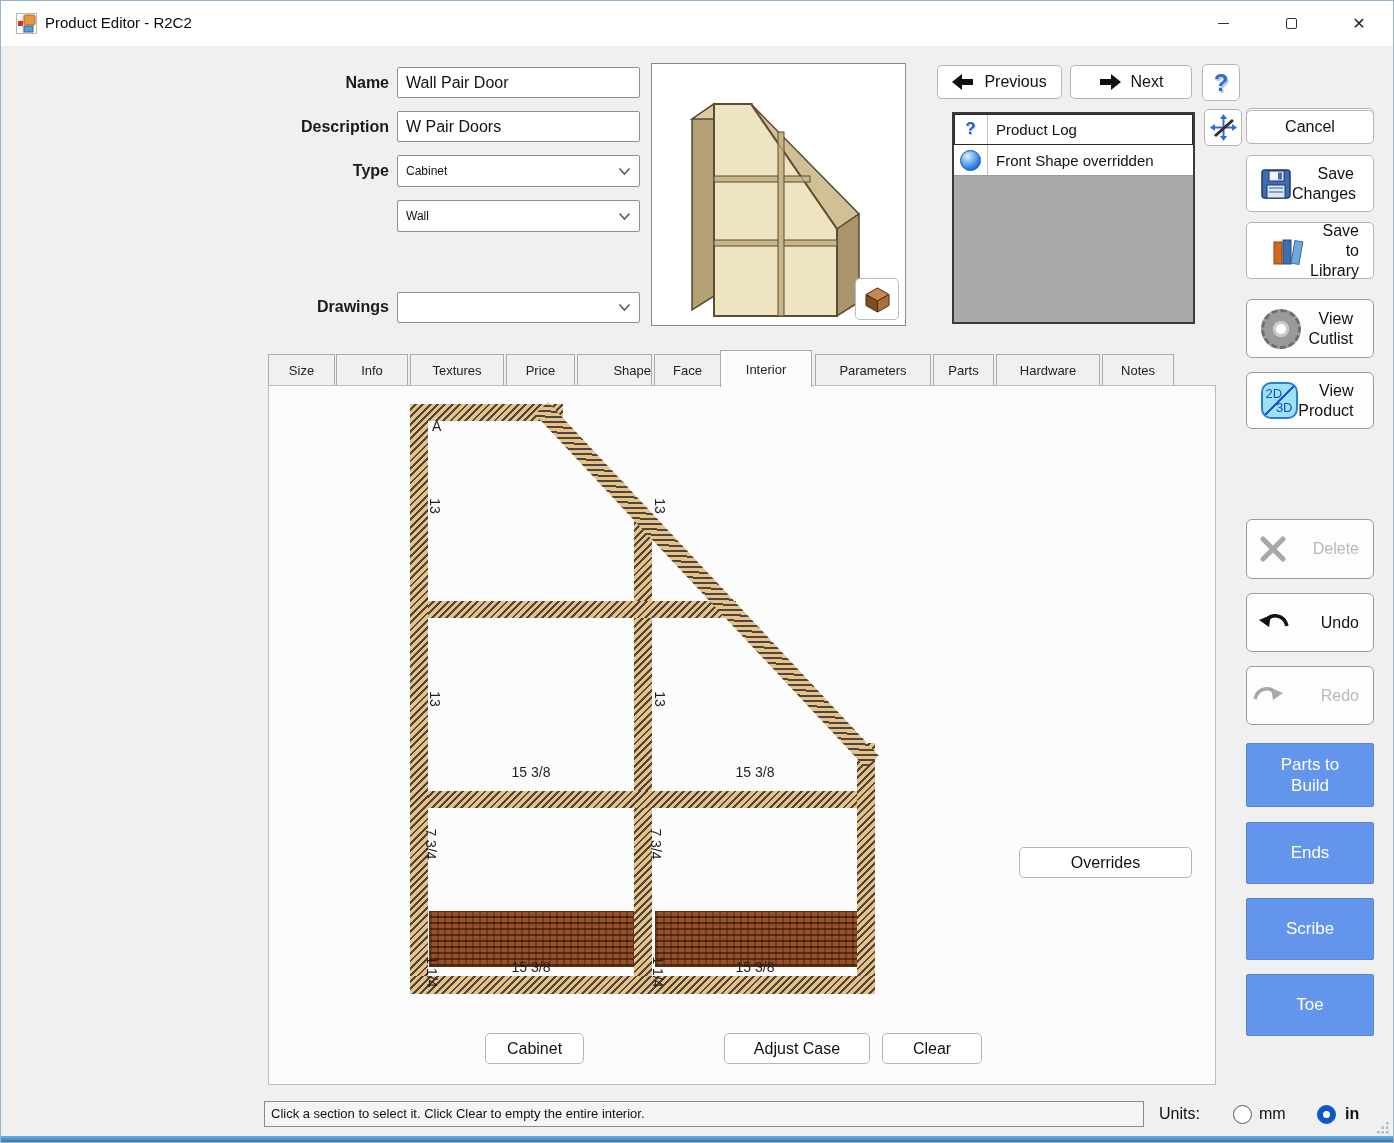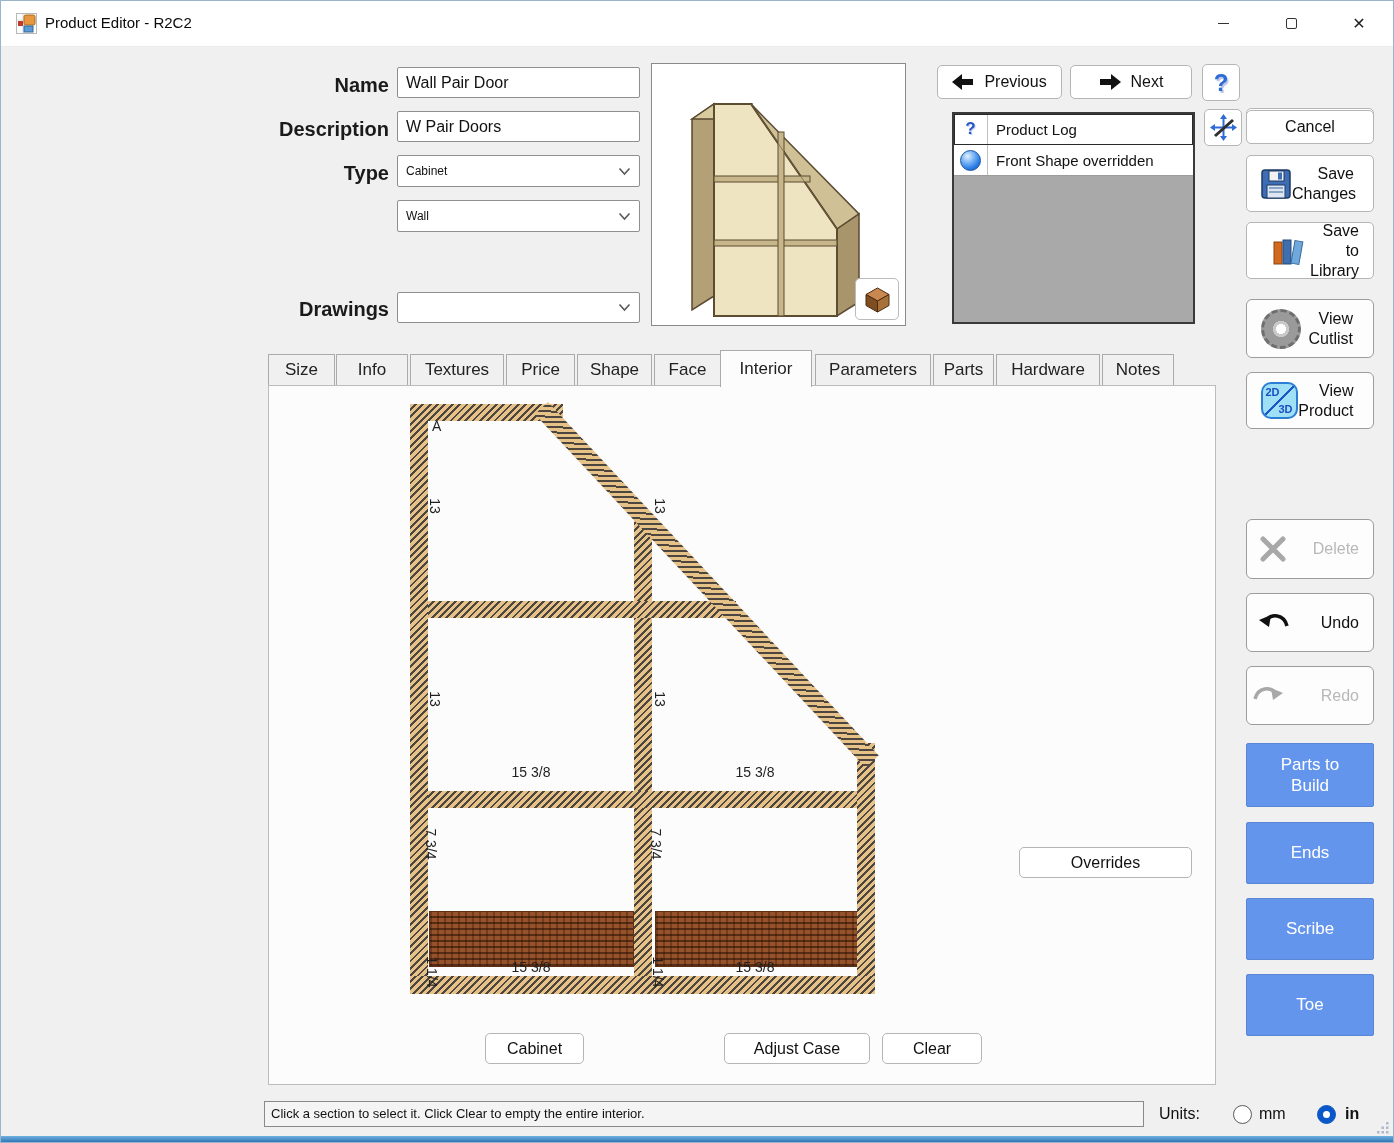--- a/index.html
+++ b/index.html
@@ -18,21 +18,21 @@
   .glyph-close { font-size:16px; color:#222; line-height:1; }
   
   .btn { position:absolute; background:#fff; border:1px solid #b5b5b5; border-radius:5px;
          display:flex; align-items:center; justify-content:center; font-size:16px; color:#111; }
   .btn-square { border-radius:6px; border:1px solid #9c9c9c; background:#fdfdfd; }
   .btn-blue { position:absolute; background:#6495ED; border:1px solid #5a86d6; border-radius:2px;
               display:flex; align-items:center; justify-content:center; text-align:center;
               font-size:17px; color:#fff; line-height:1.25; }
   .icon-btn-text { flex:1; text-align:right; padding-right:14px; line-height:1.25; }
   .disabled-text { color:#b8b8b8 !important; }
-  .flabel { position:absolute; width:118px; text-align:right; font-size:20px; font-weight:bold; color:#1a1a1a; }
+  .flabel { position:absolute; width:118px; text-align:right; font-size:16px; font-weight:bold; color:#1a1a1a; }
   .tinput { position:absolute; width:243px; height:31px; background:#fff; border:1px solid #8f8f8f; border-radius:2px;
             font-family:"Liberation Sans",sans-serif; font-size:16px; color:#111; padding:0 8px; }
   .combo { position:absolute; width:243px; height:32px; background:#fff; border:1px solid #8f8f8f; border-radius:2px;
            display:flex; align-items:center; font-size:12px; color:#111; padding:0 8px; }
   .combo .val { flex:1; }
   
   .preview { position:absolute; left:650px; top:62px; width:255px; height:263px; background:#fff; border:1px solid #8a8a8a; }
   .cube-btn { position:absolute; left:203px; top:214px; width:44px; height:42px; background:#fff; border:1px solid #bcbcbc;
               border-radius:5px; display:flex; align-items:center; justify-content:center; }
   
@@ -41,21 +41,21 @@
   .plog-row.hdr { outline:1.5px solid #2a2a2a; outline-offset:-1.5px; }
   .plog-ic { width:34px; display:flex; align-items:center; justify-content:center; border-right:1px solid #c0c0c0; height:100%; }
   .plog-txt { padding-left:8px; font-size:15px; color:#111; }
   .q-small { font-size:17px; font-weight:bold; color:#2458c8; text-shadow:1px 1px 0 #c8d4ee; }
   .sphere { width:21px; height:21px; border-radius:50%;
             background:radial-gradient(circle at 35% 28%, #e2f0ff 0%, #7ab4f4 35%, #2f7fe8 65%, #0a4fb0 100%);
             border:1px solid #17549e; }
   .help-q { font-size:24px; font-weight:bold; color:#2e6bd6; text-shadow:1.5px 1.5px 1px #b9c6e4; }
   
   .tab { position:absolute; top:353px; height:32px; background:#f0f0f0; border:1px solid #ababab;
-         display:flex; align-items:center; justify-content:center; font-size:17px; color:#222; z-index:1; }
+         display:flex; align-items:center; justify-content:center; font-size:13px; color:#222; z-index:1; }
   .tab.sel { top:349px; height:37px; background:#fcfcfc; border-bottom:none; z-index:3; }
   .tabpanel { position:absolute; left:267px; top:384px; width:948px; height:700px; background:#fcfcfc; border:1px solid #bcbcbc; z-index:2; }
   
   .hatch { position:absolute; background:repeating-linear-gradient(135deg, #e6c188 0px, #e6c188 3.2px, #4c463e 3.2px, #4c463e 5.2px); z-index:2; }
   .diag  { transform-origin:0 0; transform:rotate(46.9deg); z-index:3; }
   .brown { position:absolute; z-index:1;
            background:
              repeating-linear-gradient(0deg, rgba(35,12,2,0.55) 0 1.5px, rgba(0,0,0,0) 1.5px 6px),
              repeating-linear-gradient(90deg, rgba(35,12,2,0.30) 0 2px, rgba(0,0,0,0) 2px 7px),
              #96522a;
@@ -73,21 +73,21 @@
   .radio.on { background:#0b57c9; border:1.5px solid #0b57c9; display:flex; align-items:center; justify-content:center; }
   .radio.on .dot { width:7px; height:7px; border-radius:50%; background:#fff; }
   .bottom-strip { position:absolute; left:0; bottom:0; width:100%; height:6px;
                   background:linear-gradient(#6fb0e0, #2f77b6); }
   .grip { position:absolute; right:4px; bottom:8px; width:12px; height:12px; opacity:.7; }
   
   .saw { width:40px; height:40px; border-radius:50%; border:3px dashed #6e6e6e;
          background:radial-gradient(circle, #ffffff 0 5px, #c9c9c9 5px 8px, #9a9a9a 8px 100%); }
   .vp { width:37px; height:37px; border-radius:10px; border:2px solid #2a7fd4; position:relative;
         background:linear-gradient(135deg, #9fe0f7 47%, #1a56c4 47% 53%, #9fe0f7 53%); }
-  .vp span { position:absolute; font-size:11px; font-weight:bold; color:#1a4fc0; }
+  .vp span { position:absolute; font-size:13px; font-weight:normal; color:#1a4fc0; }
   .vp .t2d { left:3px; top:2px; } .vp .t3d { right:3px; bottom:2px; }
 </style>
 </head>
 <body>
 
 <div class="window">
 
   <div class="titlebar">
     <svg class="app-icon" viewBox="0 0 21 21">
       <rect x="0.5" y="0.5" width="20" height="20" fill="#ffffff" stroke="#b8b8b8"></rect>
@@ -291,21 +291,21 @@
     </div>
   <div class="tab" style="left:335px;  width:72px;">
       <span>Info</span>
     </div>
   <div class="tab" style="left:409px;  width:94px;">
       <span>Textures</span>
     </div>
   <div class="tab" style="left:505px;  width:69px;">
       <span>Price</span>
     </div>
-  <div class="tab" style="left:576px;  width:75px;">
+  <div class="tab" style="left:576px;  width:75px;justify-content:flex-end;">
       <span>Shape</span>
     </div>
   <div class="tab" style="left:653px;  width:67px;">
       <span>Face</span>
     </div>
   <div class="tab sel" style="left:719px; width:92px;">
       <span>Interior</span>
     </div>
   <div class="tab" style="left:814px;  width:116px;">
       <span>Parameters</span>

